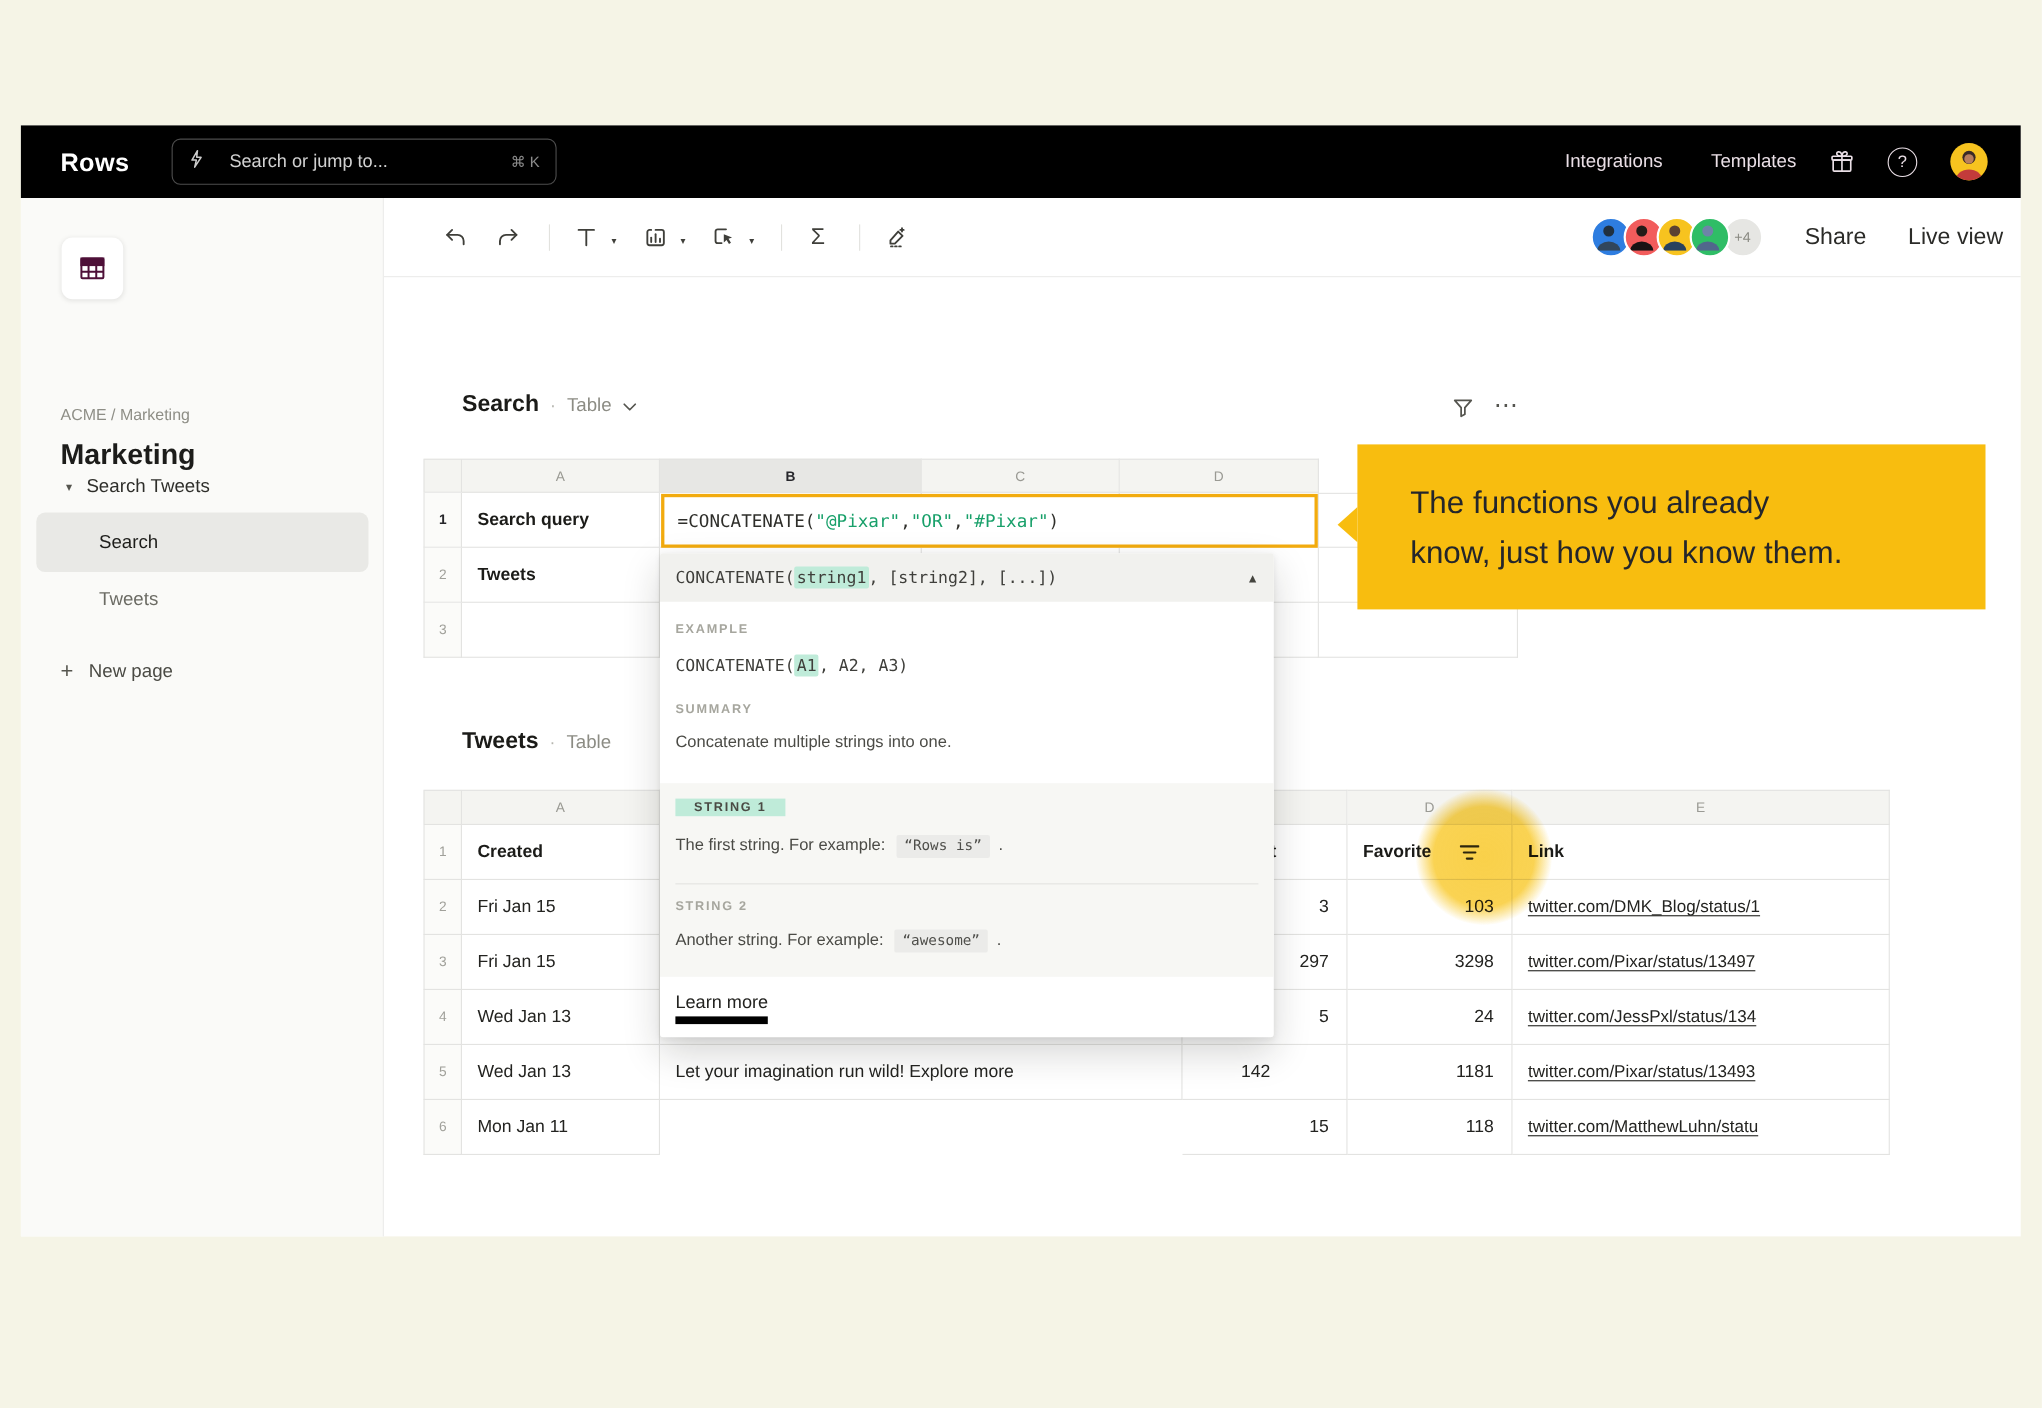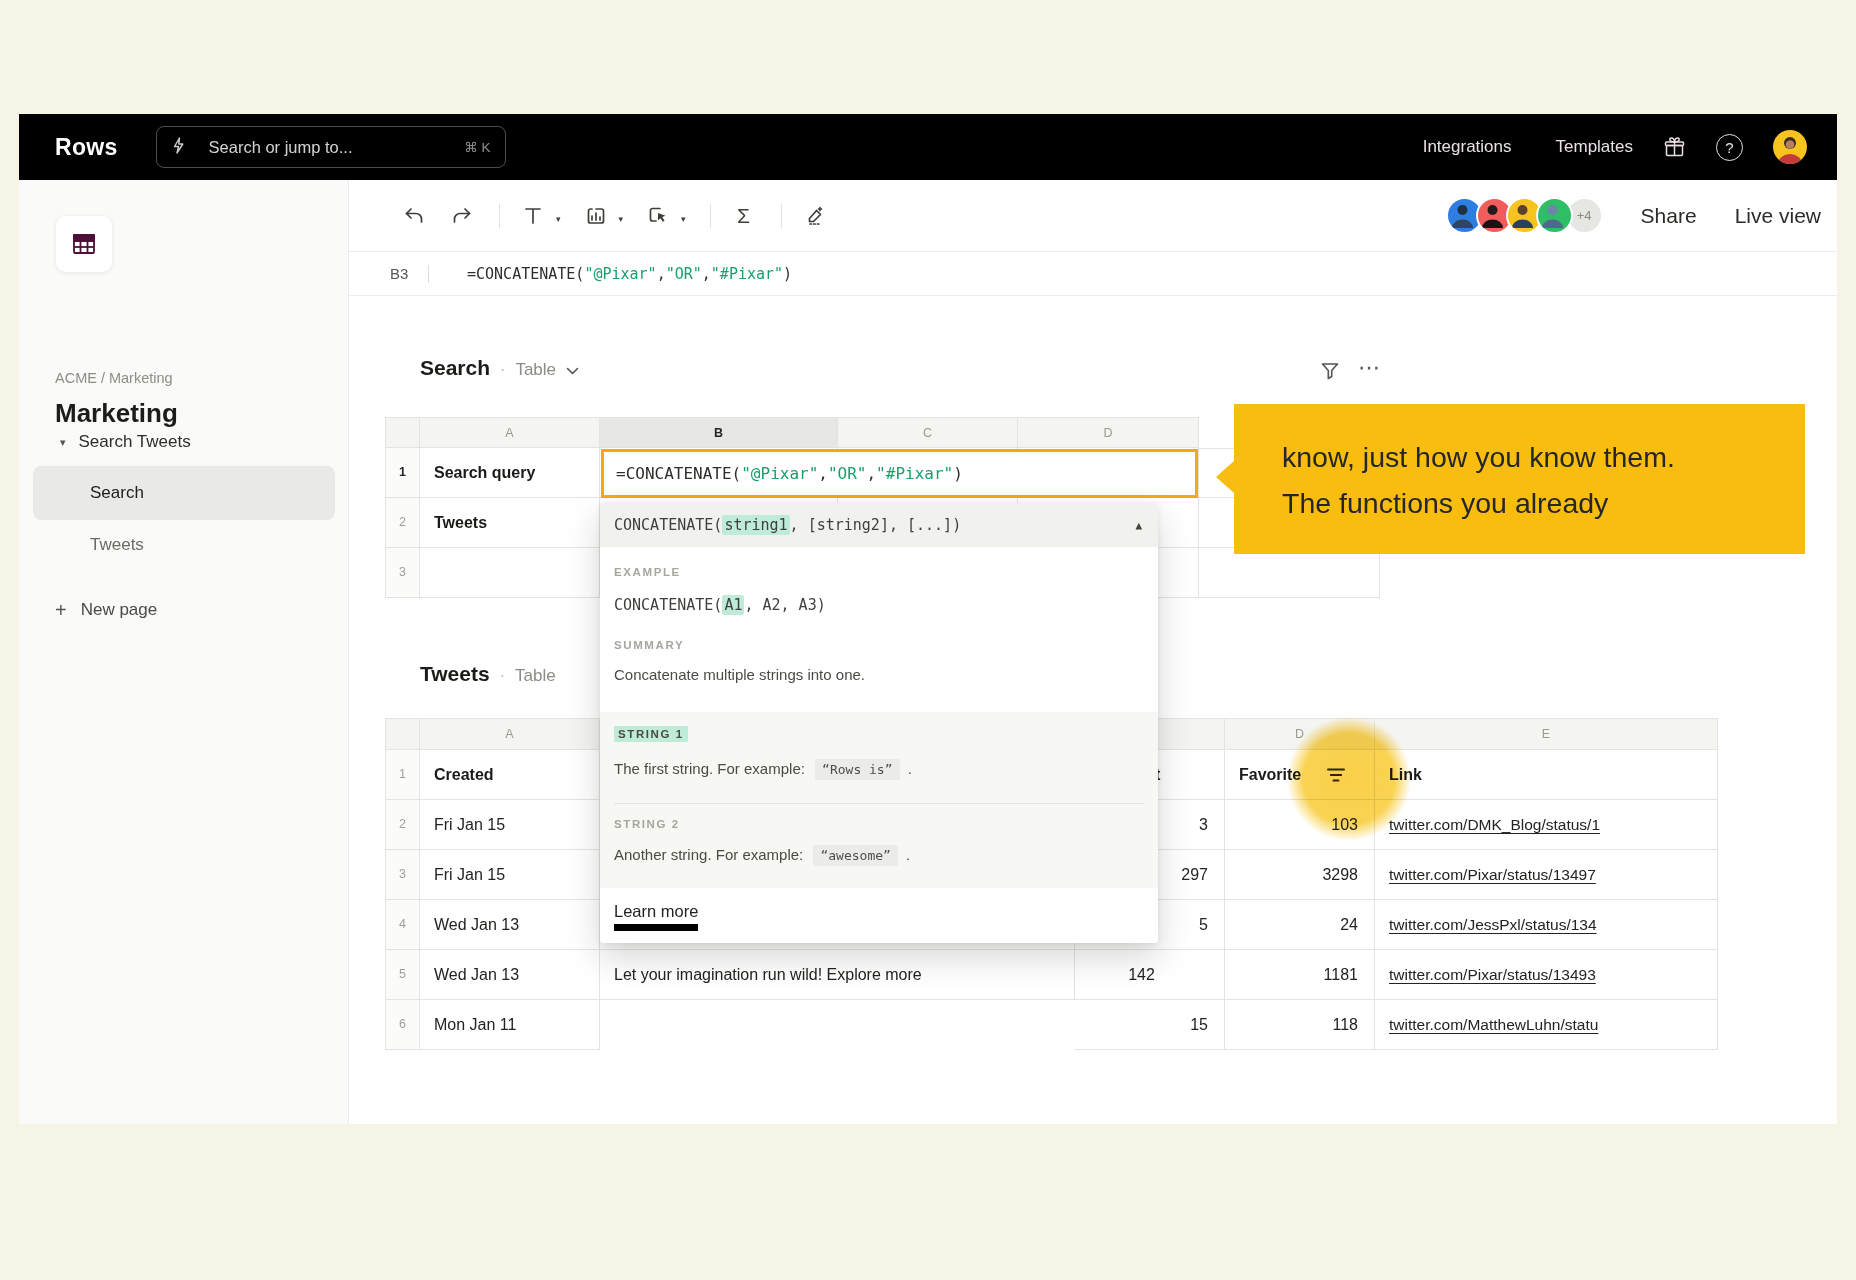--- a/index.html
+++ b/index.html
@@ -77,21 +77,21 @@
   
   #fnpanel{left:600px;top:503px;width:558px;height:440px;background:#fff;border-radius:3px;z-index:8;
     box-shadow:0 14px 34px rgba(25,25,20,.18),0 2px 6px rgba(25,25,20,.08);}
   .fn-sig{position:absolute;left:0;top:0;width:100%;height:44px;background:#F1F1EE;border-radius:3px 3px 0 0;display:flex;align-items:center;padding:0 16px 0 14px;box-sizing:border-box;font-size:15px;color:#3F3F3B;}
   .chip-mint{background:#BFEBD9;padding:1px 2px;border-radius:2px;}
   .fn-collapse{margin-left:auto;font-size:11px;color:#45453F;}
   .fn-label{position:absolute;left:14px;font-size:11.5px;letter-spacing:1.6px;color:#A6A69E;font-weight:700;}
   .fn-code{position:absolute;left:14px;font-size:15px;color:#3F3F3B;}
   .fn-text{position:absolute;left:14px;font-size:15px;color:#4B4B46;}
   .fn-strings{position:absolute;left:0;top:209px;width:100%;height:176px;background:#F7F7F4;}
-  .lbl-mint{background:#BFEBD9;color:#4A4A44;padding:2px 4px;}
+  .lbl-mint{background:#BFEBD9;color:#4A4A44;padding:2px 17px;}
   .chip-gray{font-family:"DejaVu Sans Mono",monospace;font-size:13px;background:#EBEBE9;color:#4E4E4A;padding:3px 7px;border-radius:2px;}
   .fn-div{position:absolute;left:14px;right:14px;top:300px;height:1px;background:#E3E3E0;}
   .learn-more{position:absolute;left:14px;top:399px;font-size:16.5px;color:#232320;border-bottom:7px solid #000000;padding-bottom:3px;}
   
   #callout{left:1234px;top:404px;width:571px;height:150px;background:#F8BD0F;z-index:10;box-sizing:border-box;padding:30px 0 0 48px;}
   #callout .cl{font-size:28.5px;line-height:46px;color:#24262B;font-weight:500;}
   #callout .notch{position:absolute;left:-18px;top:57px;width:0;height:0;border-top:16px solid transparent;border-bottom:16px solid transparent;border-right:18px solid #F8BD0F;}
   
   #spot{left:1287px;top:717px;width:124px;height:124px;border-radius:50%;z-index:9;mix-blend-mode:multiply;
     background:radial-gradient(circle,rgba(249,206,64,.95) 0%,rgba(249,206,64,.9) 52%,rgba(249,206,64,0) 71%);}
@@ -250,27 +250,20 @@
               <circle cx="14.5" cy="11" r="5" fill="#6E84A8"></circle>
               <path d="M4 29 a10.5 8.5 0 0 1 21 0 z" fill="#51678C"></path>
             </svg>
       </div>
       <div class="plus4">+4</div>
       <div class="t-btn">Share</div>
       <div class="t-btn">Live view</div>
     </div>
   </div>
 
-  <div id="fbar" class="abs">
-    <div class="fb-ref">B3</div>
-    <div class="fb-sep"></div>
-    <div class="mono" style="font-size:15px;">
-      <span class="fseg-d">=CONCATENATE(</span><span class="fseg-g">"@Pixar"</span><span class="fseg-d">,</span><span class="fseg-g">"OR"</span><span class="fseg-d">,</span><span class="fseg-g">"#Pixar"</span><span class="fseg-d">)</span>
-    </div>
-  </div>
 </div>
 
   <div class="abs sect-title" style="left:420px;top:356px;">
     <span class="st-name">Search</span>
     <span class="st-dot">·</span>
     <span class="st-view">Table</span>
     <svg width="13" height="8" viewBox="0 0 13 8">
         <path d="M1.5 1.5 l5 5 5-5" class="ico-gray"></path>
       </svg>
   </div>
@@ -428,17 +421,17 @@
         <span style="margin-left:4px;">.</span>
       </div>
     </div>
     <div class="learn-more">Learn more</div>
   </div>
 
   <div id="spot" class="abs"></div>
 
   <div id="callout" class="abs">
     <div class="notch"></div>
+    <div class="cl">The functions you already</div>
     <div class="cl">know, just how you know them.</div>
-    <div class="cl">The functions you already</div>
   </div>
 
 </div>
 
 </body></html>

